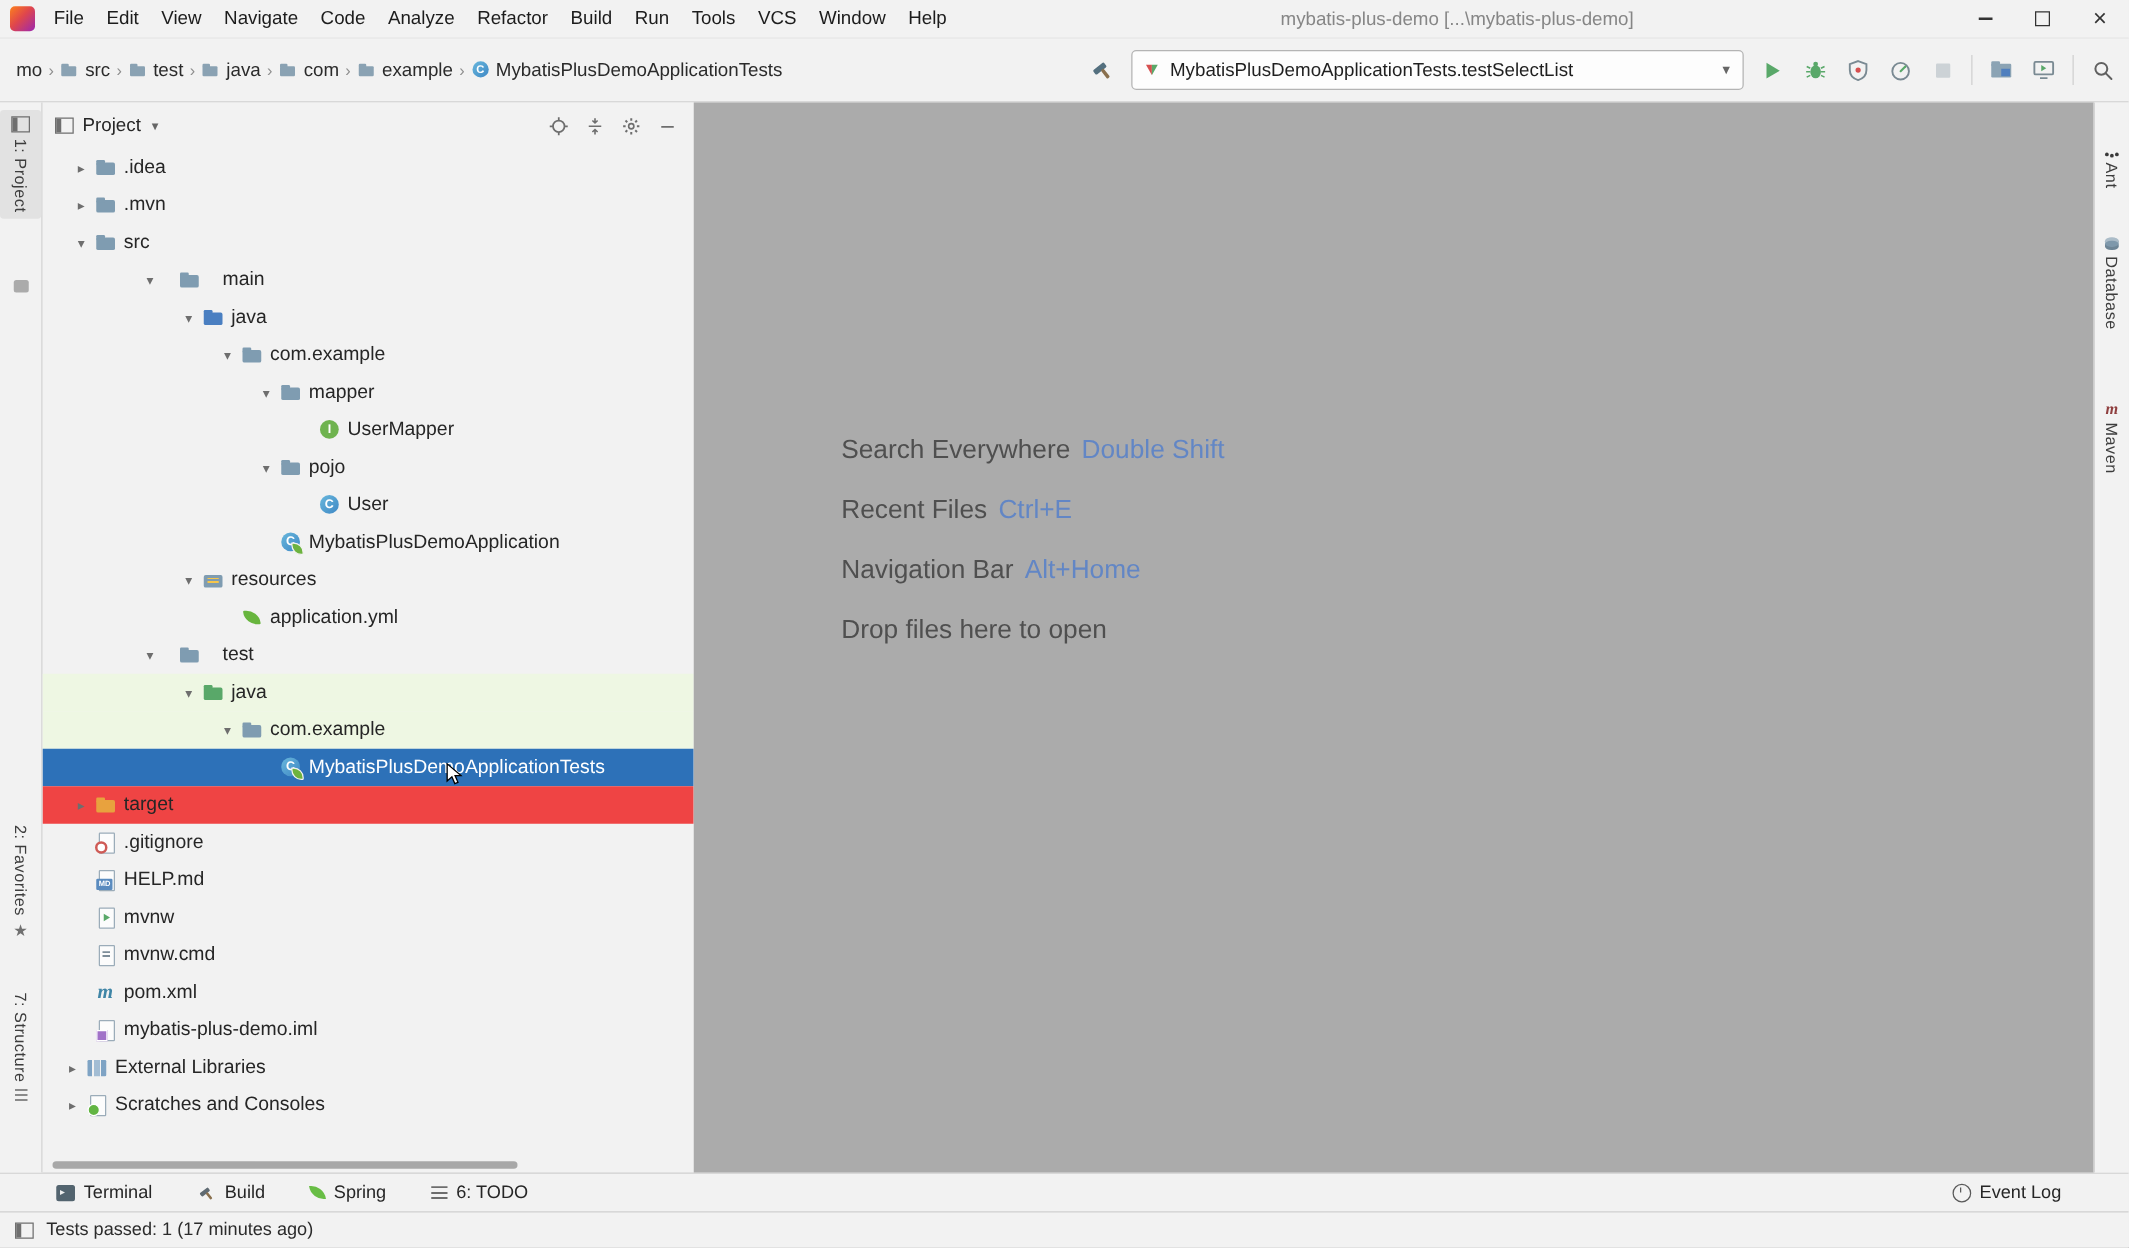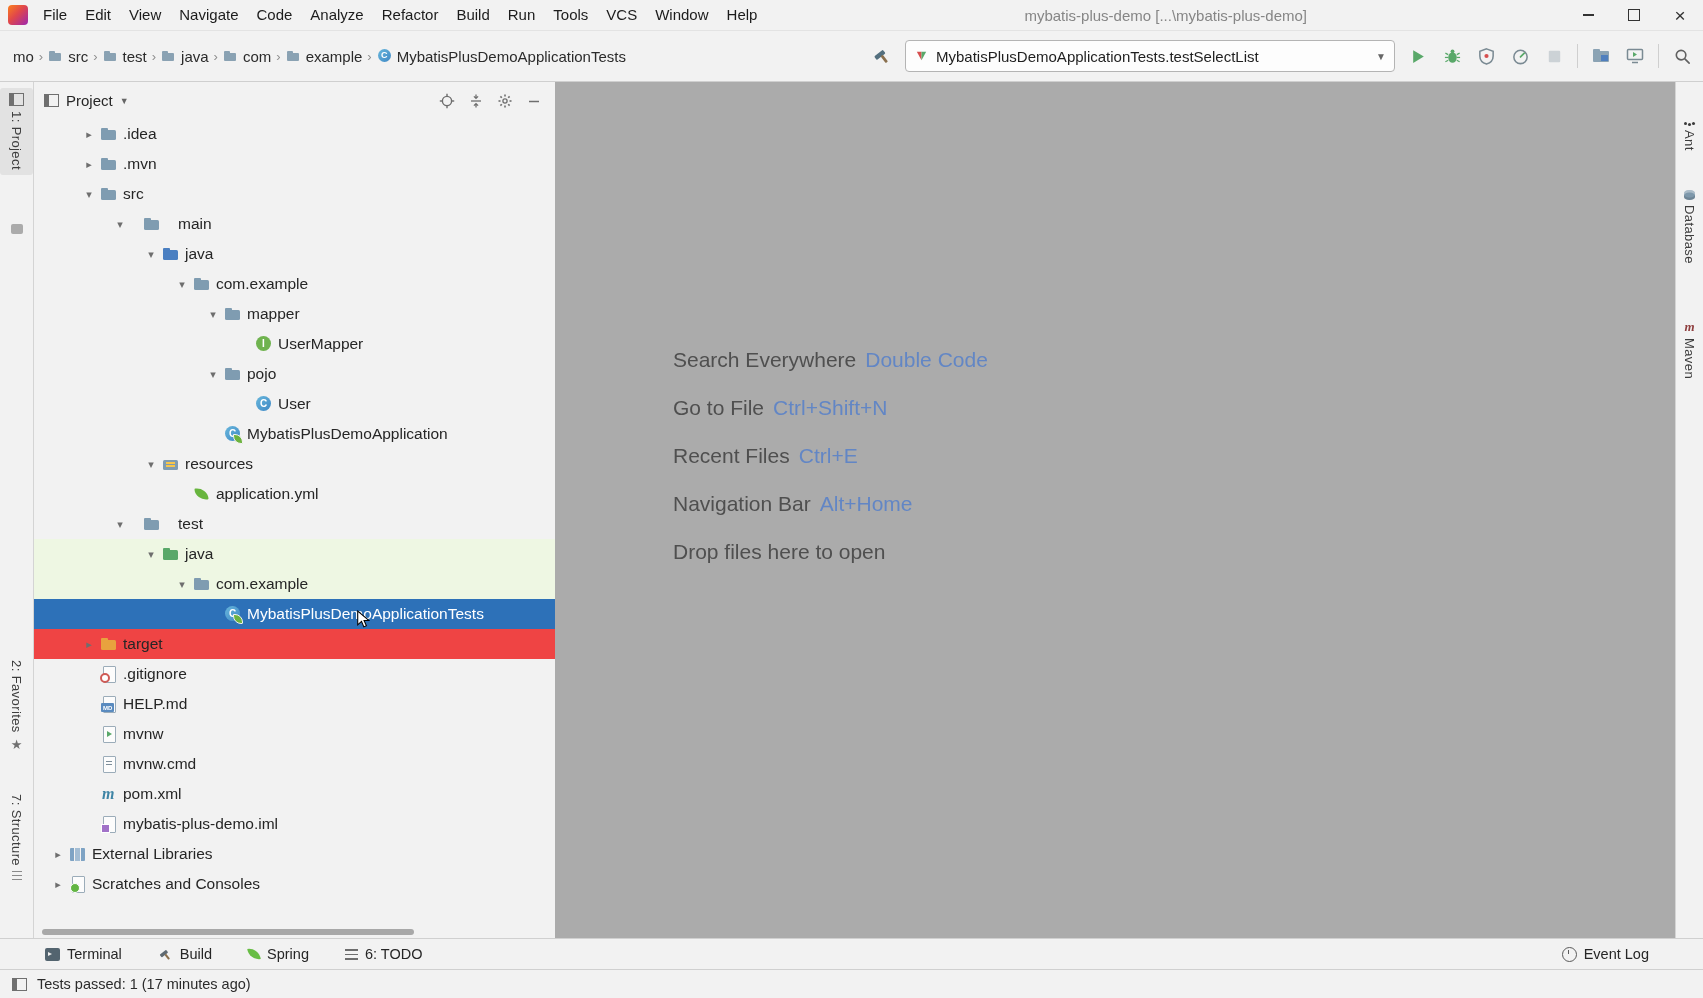--- a/index.html
+++ b/index.html
@@ -62,21 +62,21 @@
   
   .project-panel{width:521px;flex:none;display:flex;flex-direction:column;background:#f2f2f2;min-height:0;}
   .panel-header{height:37px;flex:none;display:flex;align-items:center;gap:7px;padding:0 10px;font-size:15px;color:#262626;}
   .panel-header .caret{font-size:9px;color:#666;}
   .ph-spacer{flex:1;}
   .tree{flex:1;overflow:hidden;}
   .row{display:flex;align-items:center;height:30px;font-size:15.5px;color:#262626;white-space:nowrap;overflow:hidden;position:relative;}
   .row[data-hl="green"]{background:#eef7e3;}
   .row[data-hl="yellow"]{background:#ef4444;}
   .row[data-hl="selected"]{background:#2d71b8;color:#fff;}
-  .lv0{padding-left:14px;}.lv1{padding-left:45px;}.lv2{padding-left:76px;gap:12px;}.lv3{padding-left:107px;}
+  .lv0{padding-left:14px;}.lv1{padding-left:21px;}.lv2{padding-left:76px;gap:12px;}.lv3{padding-left:107px;}
   .lv4{padding-left:138px;}.lv5{padding-left:169px;}.lv6{padding-left:200px;}
   .chev{width:20px;flex:none;text-align:center;color:#6e6e6e;font-size:11px;}
   .row[data-hl="selected"] .chev{color:#fff;}
   .chev[data-chev="open"]::before{content:"▾";}
   .chev[data-chev="closed"]::before{content:"▸";}
   .chev[data-chev="none"]::before{content:"";}
   .bold{font-weight:700;}
   .textra{color:#8f8f8f;font-size:15px;margin-left:9px;}
   .hscroll{height:13px;flex:none;display:flex;align-items:center;}
   .hscroll .pill{width:372px;height:6px;border-radius:3px;background:#a8a8a8;margin-left:8px;}
@@ -498,24 +498,21 @@
       </div>
 
       <div class="hscroll">
         <div class="pill"></div>
       </div>
     </div>
 
     <div class="editor">
       <div class="shortcuts">
         <div class="shortcut-line">
-          <span>Search Everywhere</span><span class="skeys">Double Code</span>
-        </div>
-        <div class="shortcut-line">
-          <span>Go to File</span><span class="skeys">Ctrl+Shift+N</span>
+          <span>Search Everywhere</span><span class="skeys">Double Shift</span>
         </div>
         <div class="shortcut-line">
           <span>Recent Files</span><span class="skeys">Ctrl+E</span>
         </div>
         <div class="shortcut-line">
           <span>Navigation Bar</span><span class="skeys">Alt+Home</span>
         </div>
         <div class="shortcut-line">
           <span>Drop files here to open</span><span class="skeys"></span>
         </div>

